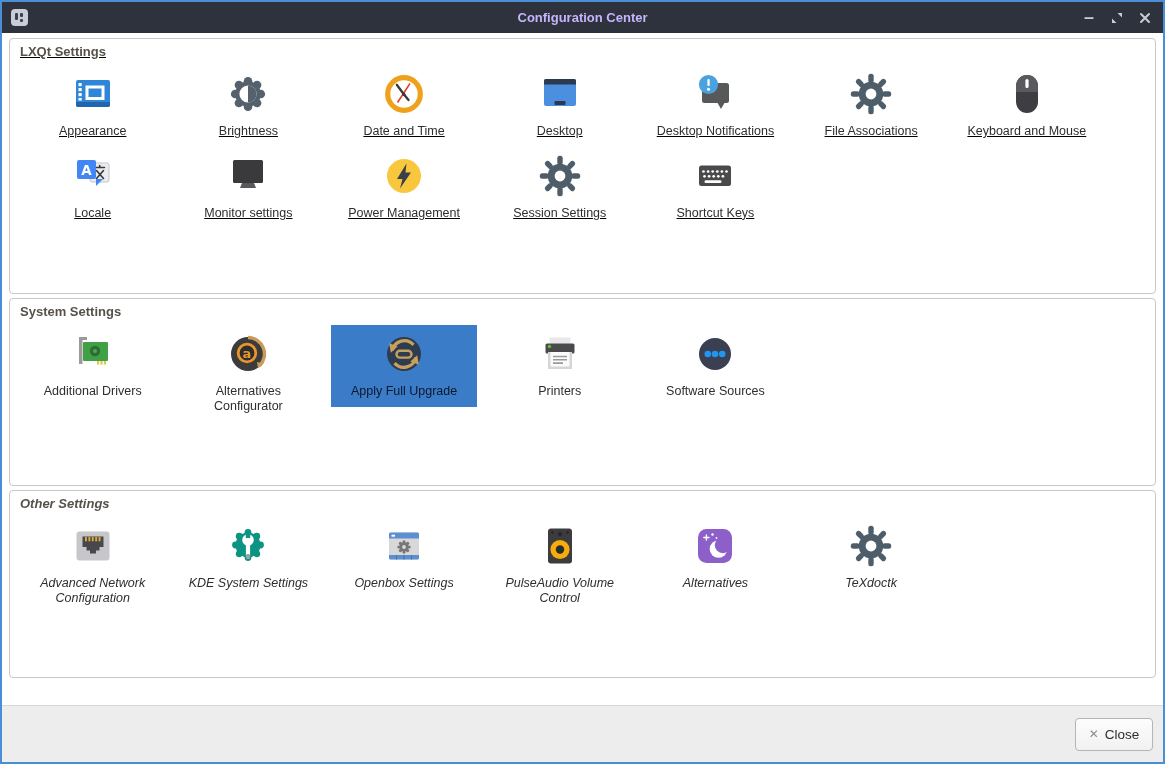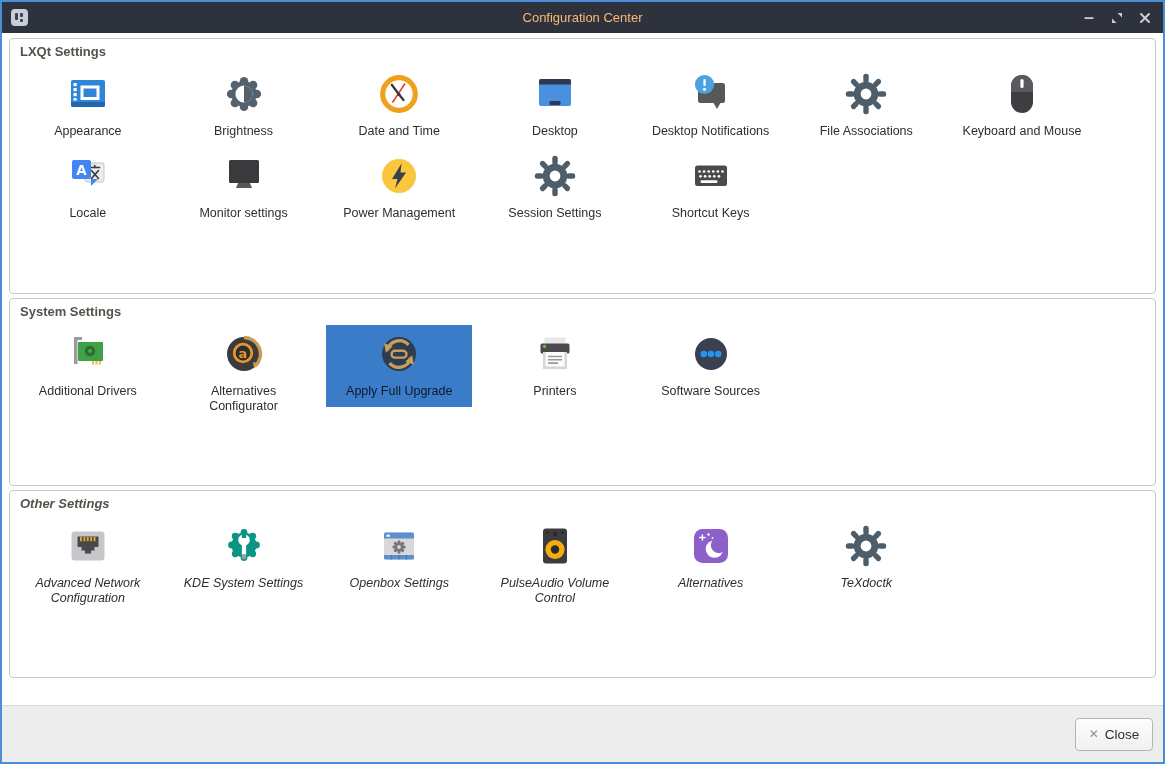--- a/index.html
+++ b/index.html
@@ -16,21 +16,21 @@
   .titlebar{
     height:31px; flex:0 0 31px;
     background:#2d323c;
     position:relative;
     display:flex; align-items:center;
     padding:0 9px;
   }
   .titlebar-title{
     position:absolute; left:0; right:0;
     text-align:center;
-    color:#fdba74; font-size:13px; font-weight:normal;
+    color:#c4b5fd; font-size:13px; font-weight:bold;
     pointer-events:none;
   }
   .app-icon{
     width:17px; height:17px; border-radius:4px;
     background:#c9ced6;
     position:relative; z-index:1;
   }
   .app-icon i{ position:absolute; background:#3a4150; border-radius:1px; }
   .app-icon .a1{ left:4px; top:4px; width:3px; height:7px; }
   .app-icon .a2{ left:9px; top:4px; width:3px; height:4px; }
@@ -42,29 +42,29 @@
   }
   
   .content{ flex:1 1 auto; display:flex; flex-direction:column; background:#fff; padding-top:5px; }
   .section{
     margin:0 7px 4px 7px;
     border:1px solid #c8c8c8;
     border-radius:4px;
     overflow:hidden;
     flex:0 0 auto;
   }
-  .sec1{ height:256px; }
+  .sec1{ height:256px;text-decoration:underline; }
   .sec2{ height:188px; }
   .sec3{ height:188px;font-style:italic; }
   .section-title{
     padding:5px 0 2px 10px;
     font-size:13px; font-weight:bold; color:#56514a;
   }
   .grid{ display:flex; flex-wrap:wrap; align-items:flex-start; padding-top:4px; }
-  .cell{ width:155.7px; display:flex; justify-content:center; }
+  .cell{ width:155.7px; display:flex; justify-content:flex-end; }
   .tile{
     width:146px;
     display:flex; flex-direction:column; align-items:center;
     padding:5px 0 8px 0;
   }
   .tile.selected{ background:#3b7cc9; }
   .tile.selected .label{ color:#0f172a; }
   .ic{ width:48px; height:48px; display:block; }
   .label{
     margin-top:6px;

